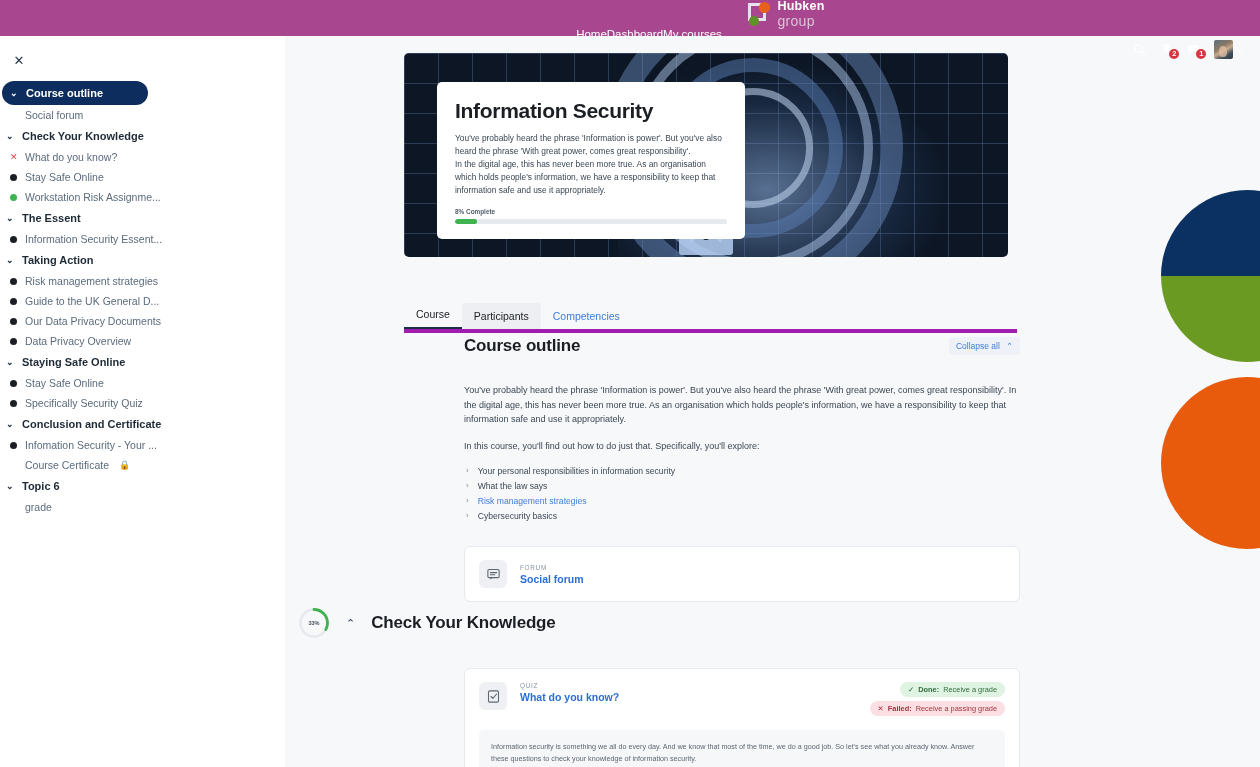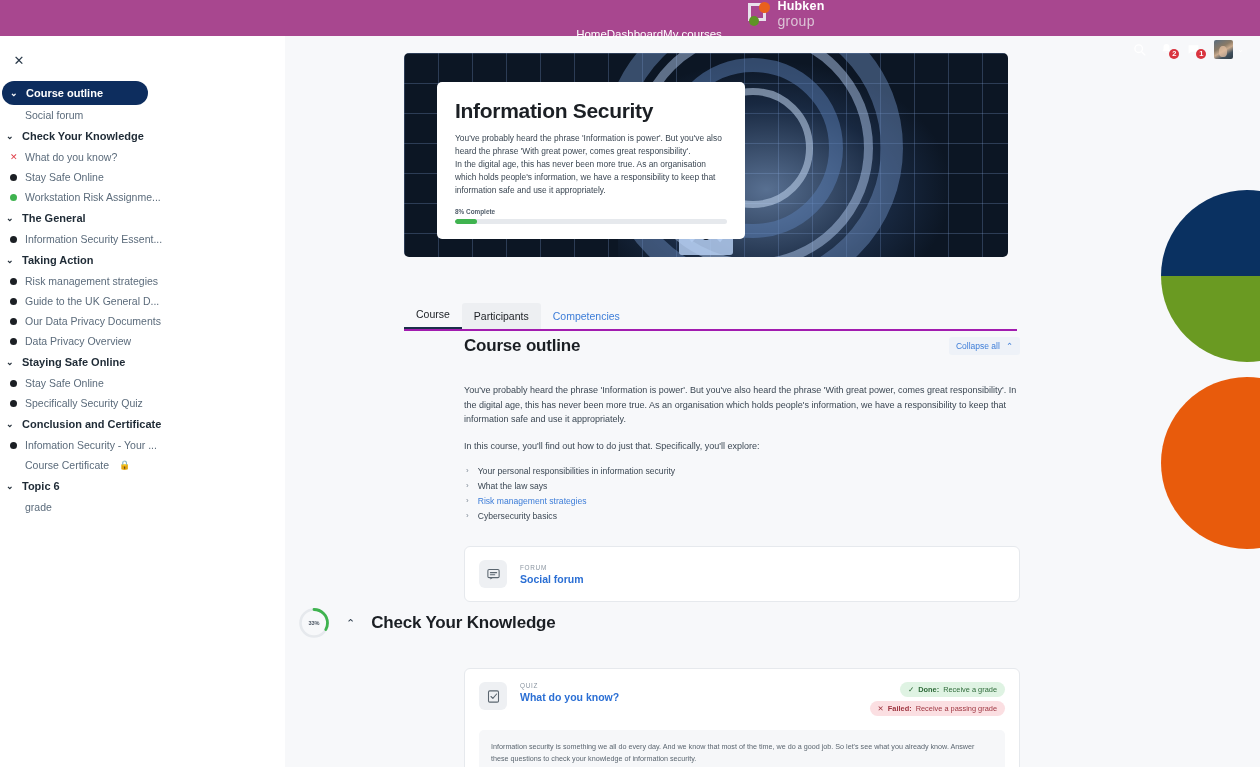--- a/index.html
+++ b/index.html
@@ -174,21 +174,21 @@
   .hero-body { font-size: 8.4px; color: #3b4753; line-height: 1.55; }
   .hero-body p { margin-bottom: 0; }
   .progress-label { font-size: 6.4px; color: #525e6b; margin-top: 11px; margin-bottom: 4px; font-weight: bold; }
   .progress-track { height: 5px; background: #e6e9ed; border-radius: 3px; overflow: hidden; }
   .progress-fill { height: 100%; background: #3fb34f; border-radius: 3px; }
 
   
   .tabs {
     position: absolute; left: 119px; top: 265px; width: 613px;
     display: flex; align-items: flex-end; gap: 0;
-    border-bottom: 2px solid #a21caf;
+    border-bottom: 4px solid #a21caf;
   }
   .tab {
     font-size: 10.5px; padding: 7px 12px 7px 12px; cursor: pointer;
     color: #3d7dd8; white-space: nowrap;
   }
   .tab.active { color: #1b1f24; border-bottom: 2px solid #1b2f4a; }
   .tab.hover { background: #edeff2; color: #1b1f24; border-radius: 3px 3px 0 0; }
 
   
   .outline { position: absolute; left: 179px; top: 300px; width: 556px; }
@@ -326,21 +326,21 @@
       <div class="idx-item">
         <span class="dot black"></span>
         <span class="label">Stay Safe Online</span>
       </div>
       <div class="idx-item">
         <span class="dot green"></span>
         <span class="label">Workstation Risk Assignme...</span>
       </div>
       <div class="idx-section">
         <span class="chev">⌄</span>
-        <span>The General</span>
+        <span>The Essent</span>
       </div>
       <div class="idx-item">
         <span class="dot black"></span>
         <span class="label">Information Security Essent...</span>
       </div>
       <div class="idx-section">
         <span class="chev">⌄</span>
         <span>Taking Action</span>
       </div>
       <div class="idx-item">

